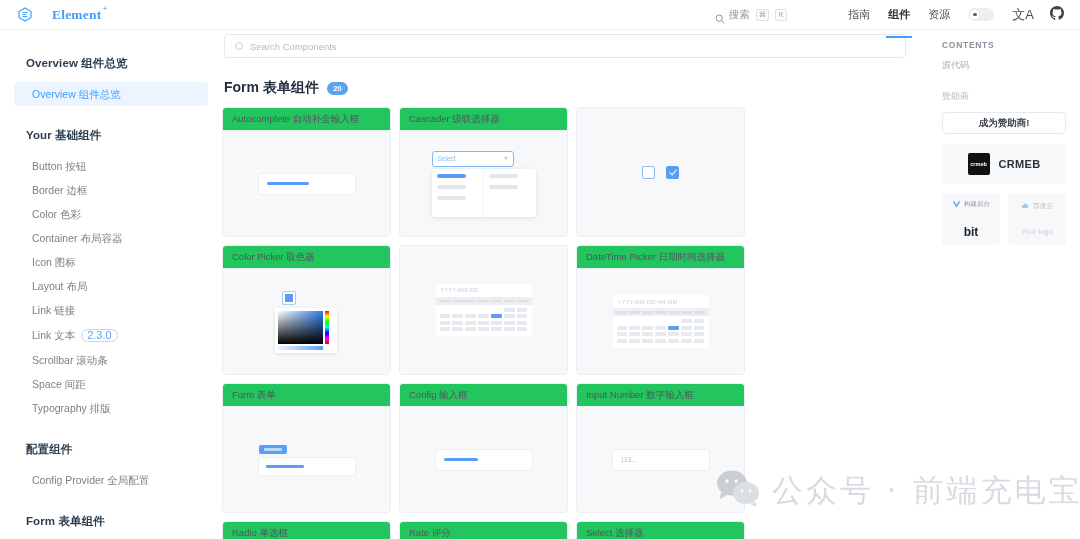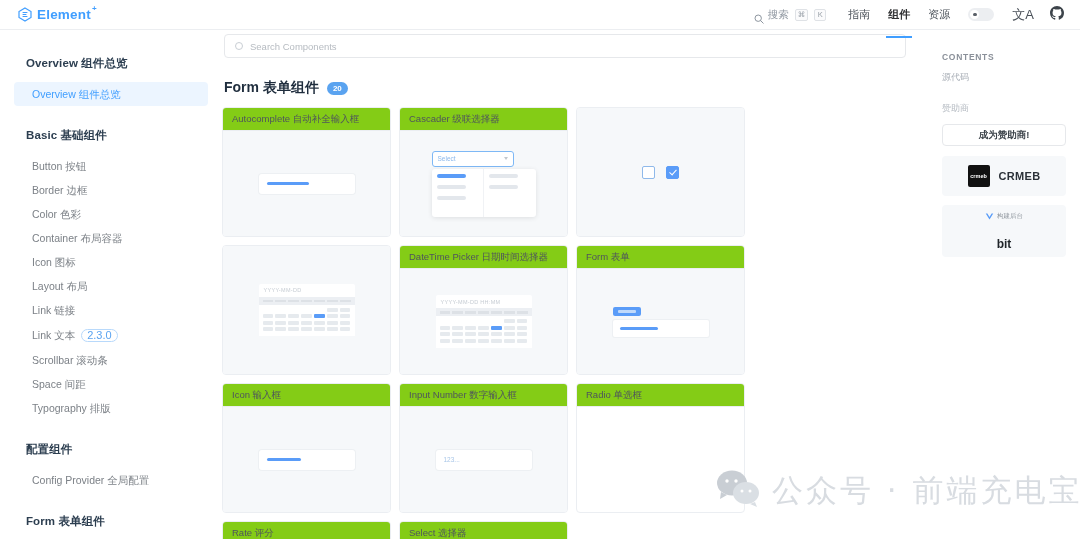--- a/index.html
+++ b/index.html
@@ -11,21 +11,21 @@
     color: #2c3e50;
   }
   .page { position: relative; width: 1080px; height: 539px; background:#fff; }
 
   
   .header {
     position: absolute; top:0; left:0; width:1080px; height:30px;
     background:#fff; border-bottom:1px solid #eceef1;
     display:flex; align-items:center; z-index:40;
   }
-  .logo-wrap { display:flex; align-items:center; margin-left:18px; gap:5px; }
+  .logo-wrap { display:flex; align-items:center; margin-left:18px; gap:20px;font-family:Liberation Serif, serif; }
   .logo-mark { width:14px; height:15px; position:relative; }
   .logo-text {
     font-size:13.5px; font-weight:600; color:#409eff; letter-spacing:.2px;
     position:relative;
   }
   .logo-text .sup {
     position:absolute; top:-3px; right:-6px; font-size:8px; color:#409eff;
   }
   .header-right {
     margin-left:auto; display:flex; align-items:center; gap:0; margin-right:16px;
@@ -34,21 +34,21 @@
     display:flex; align-items:center; gap:4px; margin-right:22px;
   }
   .search-ico { width:10px;height:10px; display:block; }
   .search-label { font-size:10.5px; color:#8d959f; }
   .kbd {
     display:inline-flex; align-items:center; justify-content:center;
     min-width:12px; height:12px; padding:0 2px;
     border:1px solid #dfe2e6; border-radius:2px;
     font-size:7.5px; color:#9aa1a9; background:#fbfbfc; margin-left:2px;
   }
-  .nav { display:flex; align-items:center; gap:18px; }
+  .nav { display:flex; align-items:center; gap:18px;margin-left:39px; }
   .nav-item {
     font-size:11px; color:#4a5159; position:relative; padding:7px 0 8px;
     cursor:pointer;
   }
   .nav-item.active { color:#303133; font-weight:600; }
   .nav-item.active::after {
     content:""; position:absolute; left:-2px; right:-2px; bottom:-8px;
     height:2px; background:#409eff;
   }
   .theme-toggle {
@@ -122,21 +122,21 @@
     background:#5aa3f0; color:#fff; font-size:8px; font-weight:600;
     border-radius:8px; padding:1px 6px; line-height:11px;
   }
   .grid { display:flex; flex-wrap:wrap; gap:8px 8px; width:692px; }
   .card {
     width:169px; height:130px; border:1px solid #ebeef2; border-radius:4px;
     background:#fff; overflow:hidden; display:flex; flex-direction:column;
     cursor:pointer;
   }
   .card-head {
-    height:23px; border-bottom:1px solid #ebeef2; background:#84cc16;
+    height:23px; border-bottom:1px solid #ebeef2; background:#22c55e;
     display:flex; align-items:center; padding:0 9px;
     font-size:9.5px; color:#4f555c; white-space:nowrap; overflow:hidden;
   }
   .card-body {
     flex:1; background:#f6f8fa; position:relative;
     display:flex; align-items:center; justify-content:center;
   }
 
   
   .w-input {
@@ -221,21 +221,21 @@
     display:flex;align-items:center;padding:0 7px;
   }
 
   .num-input {
     width:96px;height:20px;background:#fff;border-radius:3px;box-shadow:0 0 0 1px #edf0f3;
     display:flex;align-items:center;padding:0 8px; font-size:6.5px;color:#a8c6e8;
   }
 
   
   .aside {
-    position:absolute; top:30px; left:928px; width:152px; height:509px;
+    position:absolute; top:18px; left:928px; width:152px; height:509px;
     background:#fff; padding:22px 14px 8px 14px; overflow:hidden;
   }
   .contents-title {
     font-size:8.5px; font-weight:700; color:#8a9099; letter-spacing:.7px; margin-bottom:9px;
   }
   .contents-link { font-size:9px; color:#a8aeb6; margin-bottom:18px; cursor:pointer;}
   .sponsor-label { font-size:9px; color:#b4bac1; margin-bottom:9px; }
   .sponsor-btn {
     height:22px;border:1px solid #e6e8eb;border-radius:4px;background:#fff;
     display:flex;align-items:center;justify-content:center;
@@ -325,21 +325,21 @@
       </span>
     </div>
   </div>
 
   <div class="sidebar">
     <div class="side-group-title">Overview 组件总览</div>
     <div class="side-item active">
       <span>Overview 组件总览</span>
     </div>
 
-    <div class="side-group-title spaced">Basic 基础组件</div>
+    <div class="side-group-title spaced">Your 基础组件</div>
     <div class="side-item">
         <span>Button 按钮</span>
       </div>
     <div class="side-item">
         <span>Border 边框</span>
       </div>
     <div class="side-item">
         <span>Color 色彩</span>
       </div>
     <div class="side-item">
@@ -425,20 +425,35 @@
 
       <div class="card">
         <div class="card-body">
           <div class="cb-wrap">
             <span class="cb"></span>
             <span class="cb checked"></span>
           </div>
         </div>
       </div>
 
+      <div class="card">
+        <div class="card-head">Color Picker 取色器</div>
+        <div class="card-body">
+          <div class="cp-wrap">
+            <div class="cp-trigger">
+                <i></i>
+              </div>
+            <div class="cp-panel">
+              <div class="cp-sat"></div>
+              <div class="cp-hue"></div>
+              <div class="cp-alpha"></div>
+            </div>
+          </div>
+        </div>
+      </div>
 
       <div class="card">
         <div class="card-body">
           <div class="datepicker">
             <div class="dp-input">YYYY-MM-DD</div>
             <div class="dp-head">
               <i></i>
                 <i></i>
                 <i></i>
                 <i></i>
@@ -534,21 +549,21 @@
           <div class="form-demo">
             <div class="form-btn"></div>
             <div class="form-field">
               <i class="w-line" style="width:38px"></i>
             </div>
           </div>
         </div>
       </div>
 
       <div class="card">
-        <div class="card-head">Icon 输入框</div>
+        <div class="card-head">Config 输入框</div>
         <div class="card-body">
           <div class="w-input">
             <i class="w-line" style="width:34px"></i>
           </div>
         </div>
       </div>
 
       <div class="card">
         <div class="card-head">Input Number 数字输入框</div>
         <div class="card-body">
@@ -587,20 +602,29 @@
 
     <div class="sponsor-grid">
       <div class="sp-cell">
         <span class="sp-top">
           <svg width="9" height="9" viewBox="0 0 12 12">
               <path d="M1 2h2.2L6 6.6 8.8 2H11L6 10z" fill="#5a9cf8"></path>
             </svg>
           <span class="sp-top-text">构建后台</span>
         </span>
         <span class="sp-bottom">bit</span>
+      </div>
+      <div class="sp-cell">
+        <span class="sp-top">
+          <svg width="9" height="9" viewBox="0 0 12 12">
+              <path d="M3 8a2 2 0 0 1 .3-4 3 3 0 0 1 5.6.8A1.8 1.8 0 0 1 8.7 8z" fill="#9ec8ea"></path>
+            </svg>
+          <span class="sp-top-text faded">百度云</span>
+        </span>
+        <span class="sp-bottom faded">Your logo</span>
       </div>
     </div>
   </div>
 
   <div class="watermark">
     <span>
       <svg width="44" height="38" viewBox="0 0 44 38">
         <ellipse cx="16" cy="13" rx="15" ry="12.5" fill="#c9ced4"></ellipse>
         <path d="M5 22 L4 29 L11 25 Z" fill="#c9ced4"></path>
         <ellipse cx="30" cy="23" rx="13" ry="11" fill="#dadfe4"></ellipse>

